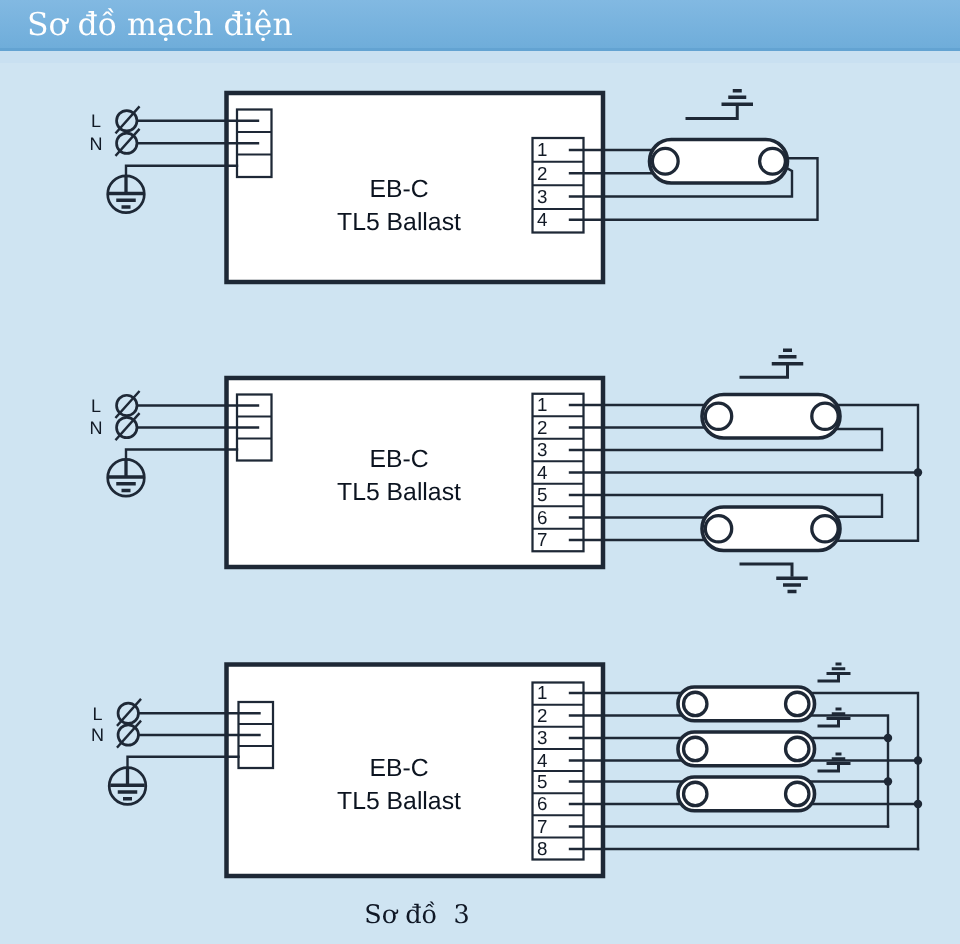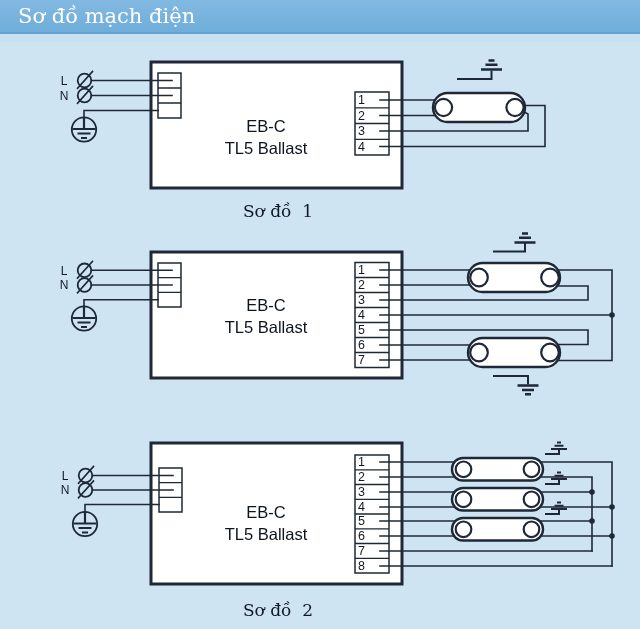--- a/index.html
+++ b/index.html
@@ -251,15 +251,14 @@
       <text class="tnum" x="358" y="511.3">4</text>
       <text class="tnum" x="358" y="525.3">5</text>
       <text class="tnum" x="358" y="540.3">6</text>
       <text class="tnum" x="358" y="555.3">7</text>
       <text class="tnum" x="358" y="570.3">8</text>
       <text class="btxt" x="266" y="517.5" text-anchor="middle">EB-C</text>
       <text class="btxt" x="266" y="539.5" text-anchor="middle">TL5 Ballast</text>
     </g>
   </svg>
 
-  <div class="caption" style="top:201px">Sơ đồ  1</div>
-  <div class="caption" style="top:600px">Sơ đồ  2</div>
+  <div class="caption" style="top:600px">Sơ đồ  3</div>
 </div>
 
 </body></html>

